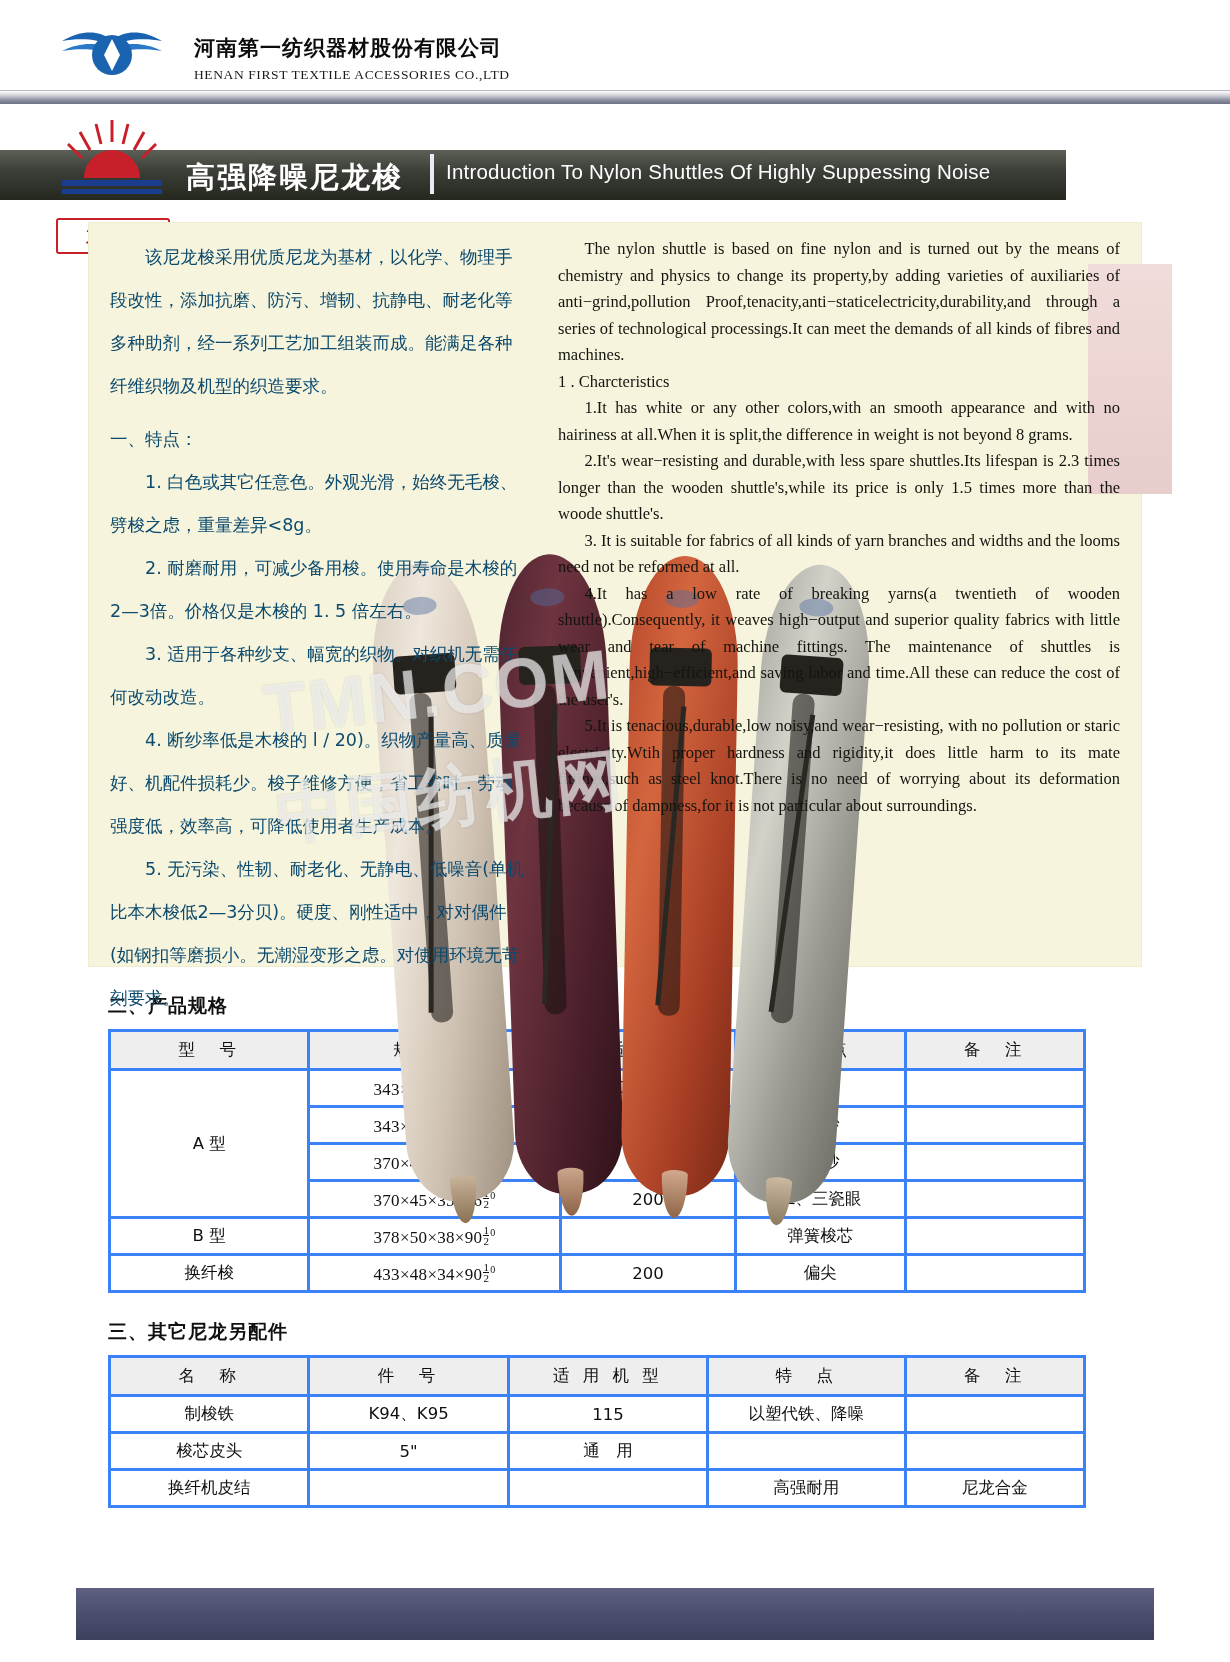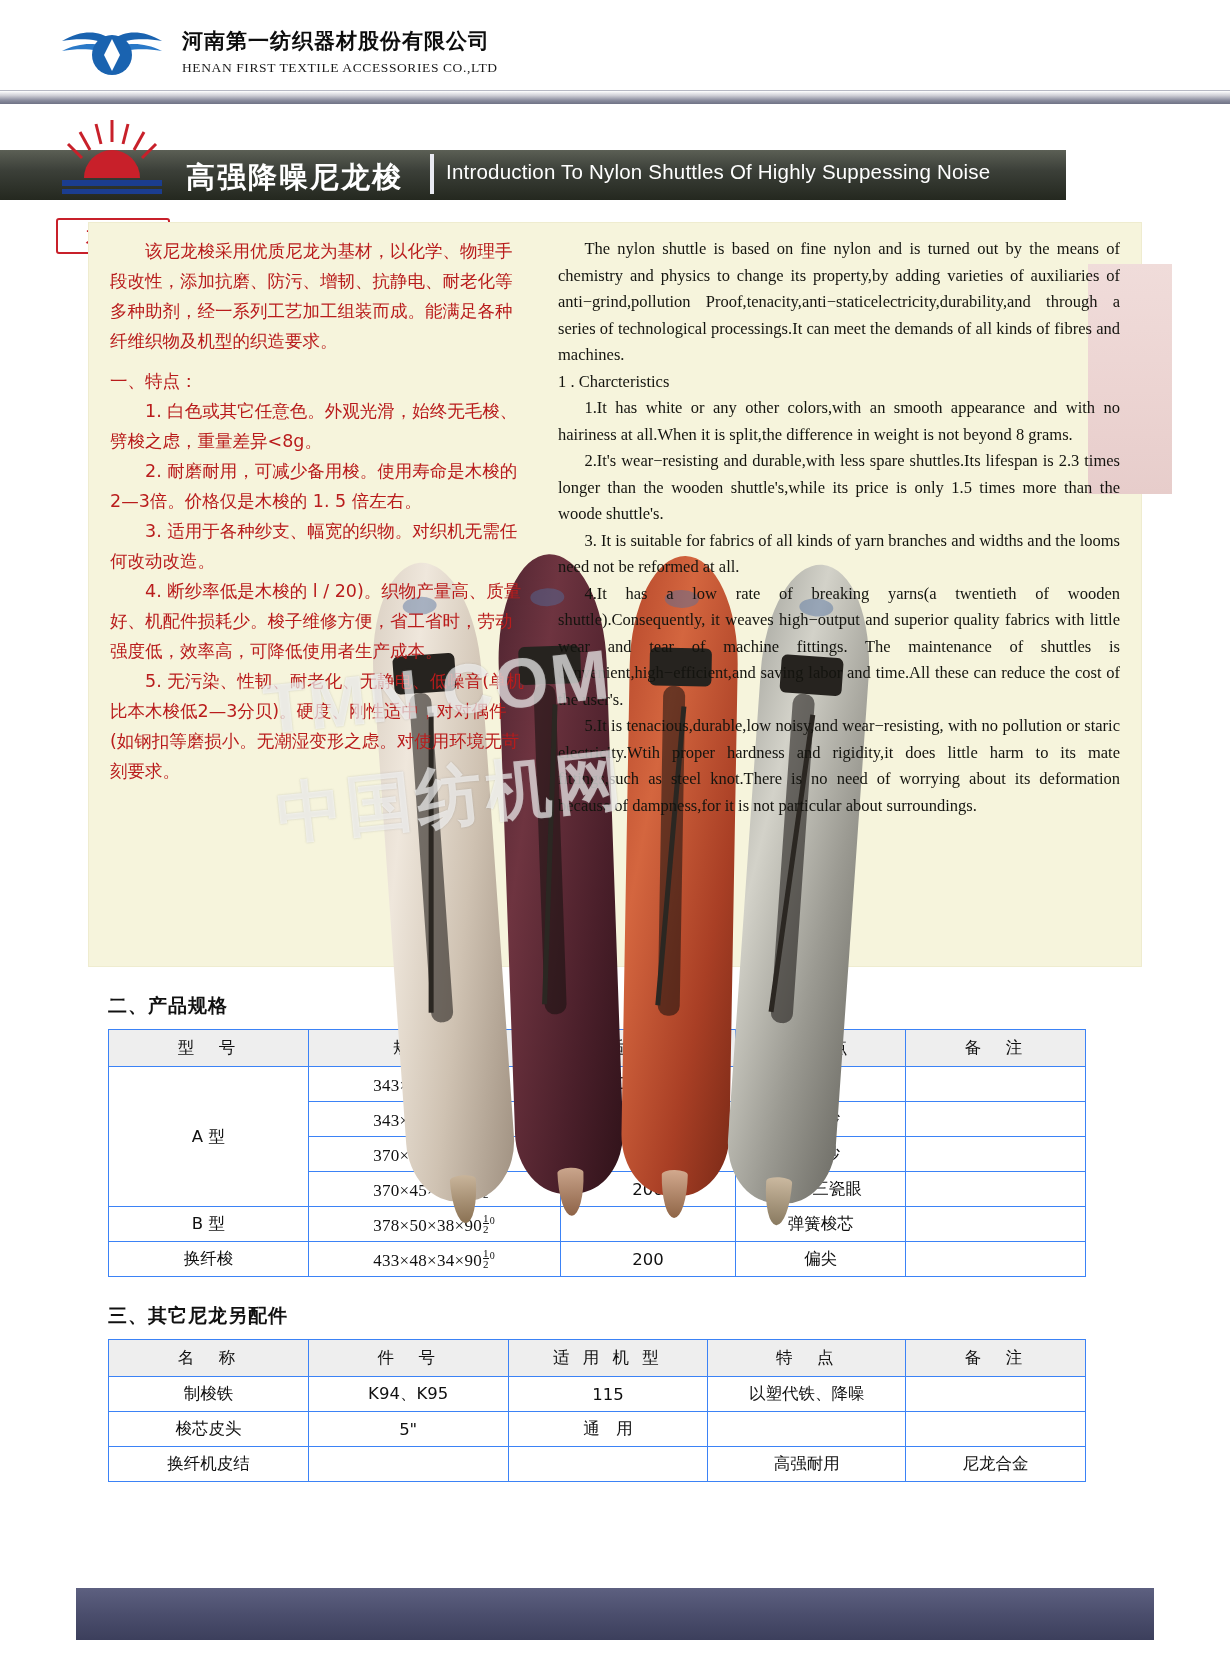--- a/index.html
+++ b/index.html
@@ -19,22 +19,22 @@
   
   .page-header {
     position: relative;
     height: 104px;
     padding-left: 60px;
     display: flex;
     align-items: center;
   }
   .logo-block {
     display: flex;
-    align-items: flex-start;
-    gap: 18px;
+    align-items: flex-end;
+    gap: 30px;
   }
   .logo-mark {
     width: 104px;
     height: 62px;
     position: relative;
   }
   .logo-mark svg { display: block; }
   .company-names {
     display: flex;
     flex-direction: column;
@@ -155,22 +155,22 @@
     background: linear-gradient(to bottom, #f0dcda 0%, #ecd4d2 55%, #e7cdcb 100%);
   }
 
   .col-cn {
     position: absolute;
     left: 22px;
     top: 14px;
     width: 418px;
     font-family: "DejaVu Sans", sans-serif;
     font-size: 17.5px;
-    line-height: 30px;
-    color: #b91c1c;
+    line-height: 43px;
+    color: #0c4a6e;
     z-index: 3;
   }
   .col-cn p { margin: 0; }
   .col-cn .indent { text-indent: 2em; }
   .col-cn .sec { margin-top: 10px; }
 
   .col-en {
     position: absolute;
     left: 470px;
     top: 14px;
@@ -313,21 +313,21 @@
     color: #111;
     margin: 26px 0 10px 0;
     letter-spacing: 1px;
   }
   table.spec {
     border-collapse: collapse;
     width: 978px;
     background: #ffffff;
   }
   table.spec th, table.spec td {
-    border: 1px solid #3b82f6;
+    border: 3px solid #3b82f6;
     text-align: center;
     font-family: "DejaVu Sans", sans-serif;
     font-size: 16.5px;
     color: #101010;
     height: 30px;
     padding: 2px 4px;
   }
   table.spec th {
     background: #eeeeee;
     font-weight: normal;

